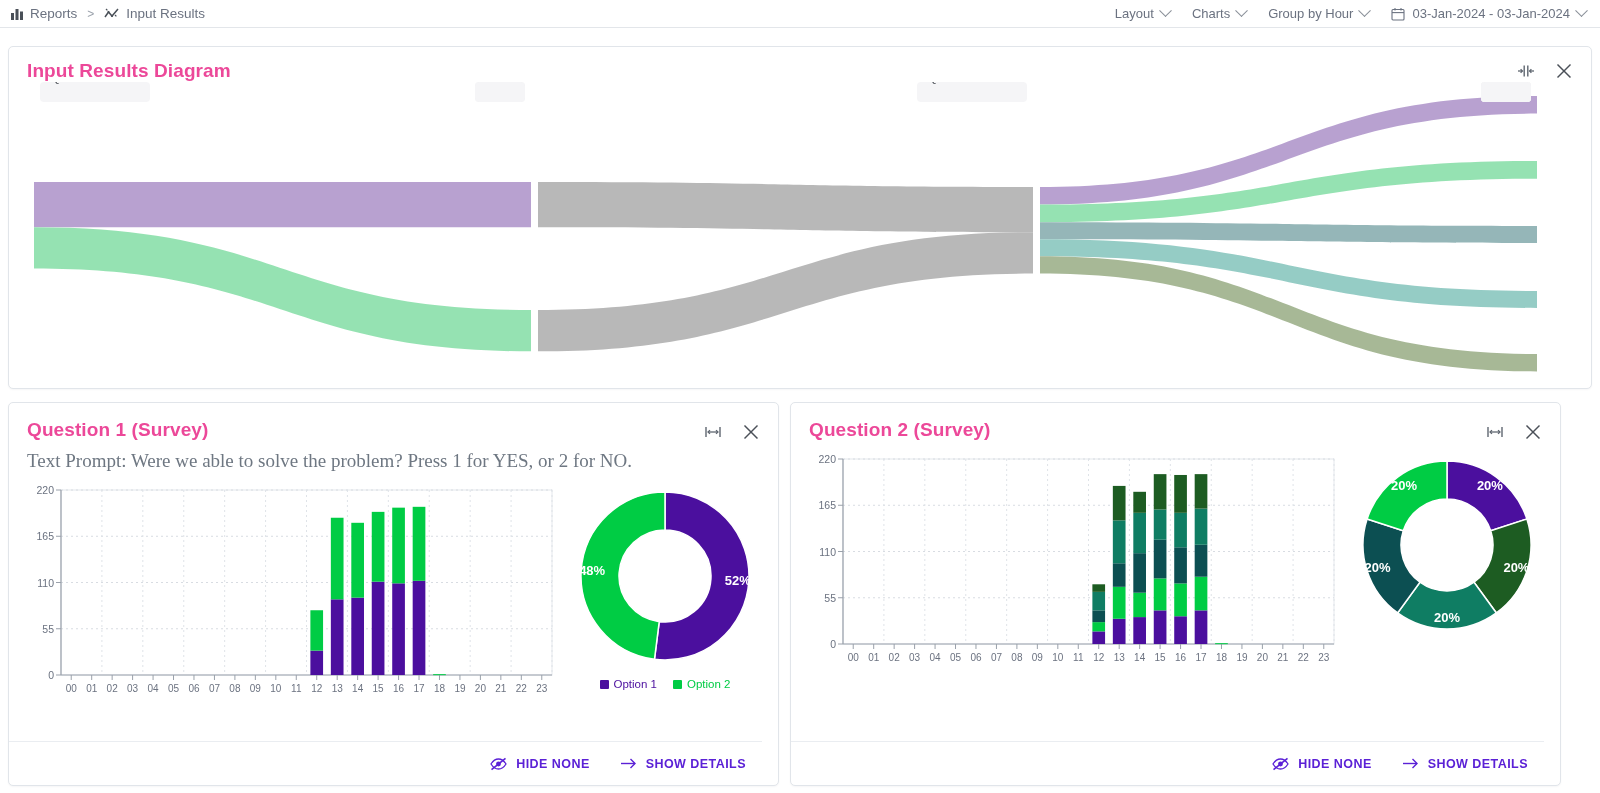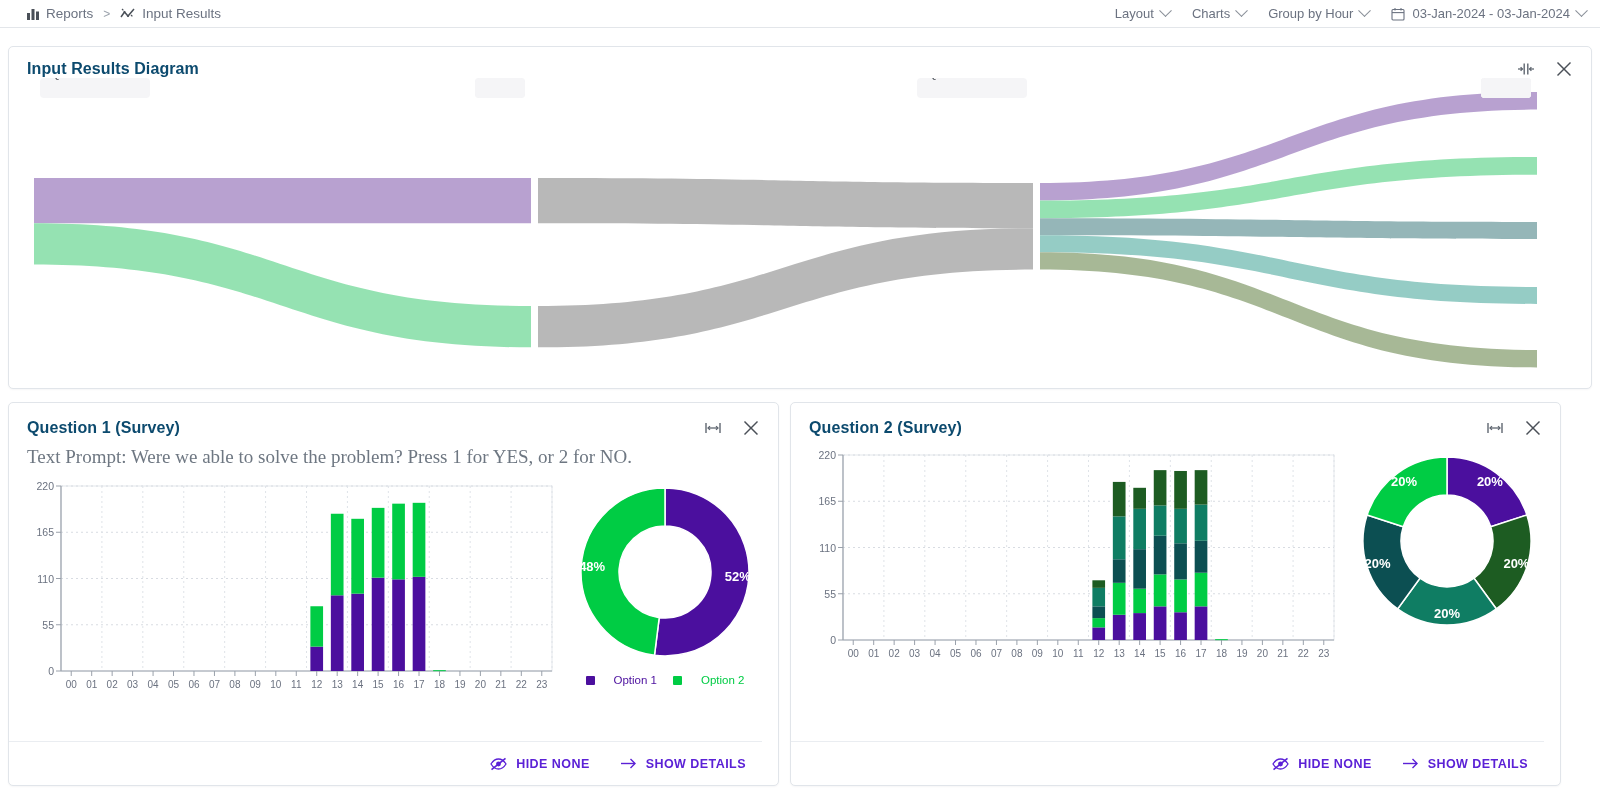--- a/index.html
+++ b/index.html
@@ -8,37 +8,37 @@
     width:1600px; height:793px;
     background:#ffffff;
     font-family:"Liberation Sans", sans-serif;
     color:#3d4852;
     overflow:hidden;
   }
 
   
   .topbar {
     height:28px; display:flex; align-items:center;
-    padding:0 14px 0 26px; border-bottom:1px solid #e3e6ea;
+    padding:0 14px 0 10px; border-bottom:1px solid #e3e6ea;
     background:#fff;
   }
   .crumbs { display:flex; align-items:center; gap:10px; font-size:13.5px; color:#6b7280; }
   .crumb { display:flex; align-items:center; gap:6px; cursor:pointer; }
   .crumb-sep { color:#9aa1ab; font-size:12px; }
   .topright { margin-left:auto; display:flex; align-items:center; gap:22px; font-size:13px; color:#6b7280; }
   .tr-item { display:flex; align-items:center; gap:7px; cursor:pointer; }
   .chev { width:9px; height:9px; border-right:1.6px solid #8a9099; border-bottom:1.6px solid #8a9099;
           transform:rotate(45deg) translate(-2px,-2px); }
 
   
   .card {
     background:#fff; border:1px solid #e1e5ea; border-radius:5px;
     box-shadow:0 1px 2px rgba(16,24,40,.04);
   }
-  .card-title { font-size:16px; font-weight:bold; color:#0c4a6e; letter-spacing:.1px; }
+  .card-title { font-size:19px; font-weight:bold; color:#ec4899; letter-spacing:.1px; }
   .card-icons { margin-left:auto; display:flex; align-items:center; gap:20px; }
   .icon-btn { cursor:pointer; color:#5f6670; display:flex; align-items:center; }
 
   
   #sankey-card { position:absolute; left:8px; top:46px; width:1584px; height:343px; }
   #sankey-head { display:flex; align-items:center; padding:13px 18px 0 18px; }
   #sankey-svg { display:block; }
 
   
   .qcard { position:absolute; top:402px; width:771px; height:384px; }
@@ -51,21 +51,21 @@
     position:absolute; left:0; right:16px; bottom:0; height:44px;
     border-top:1px solid #eaedf1; display:flex; align-items:center;
     justify-content:flex-end; gap:30px; padding-right:16px;
   }
   .foot-btn {
     display:flex; align-items:center; gap:9px; cursor:pointer;
     color:#5b21d6; font-size:12.5px; font-weight:bold; letter-spacing:.45px;
   }
   .donut-wrap { width:210px; display:flex; flex-direction:column; align-items:center; padding-top:8px; }
   .legend { display:flex; gap:16px; margin-top:12px; font-size:11.5px; }
-  .legend-item { display:flex; align-items:center; gap:19px; cursor:pointer; }
+  .legend-item { display:flex; align-items:center; gap:5px; cursor:pointer; }
   .legend-swatch { width:9px; height:9px; border-radius:1px; }
   .legend-label { color:#5b21d6; }
 </style>
 </head>
 <body>
 
 <div class="topbar">
   <div class="crumbs">
     <div class="crumb">
       <svg width="14" height="14" viewBox="0 0 14 14">

